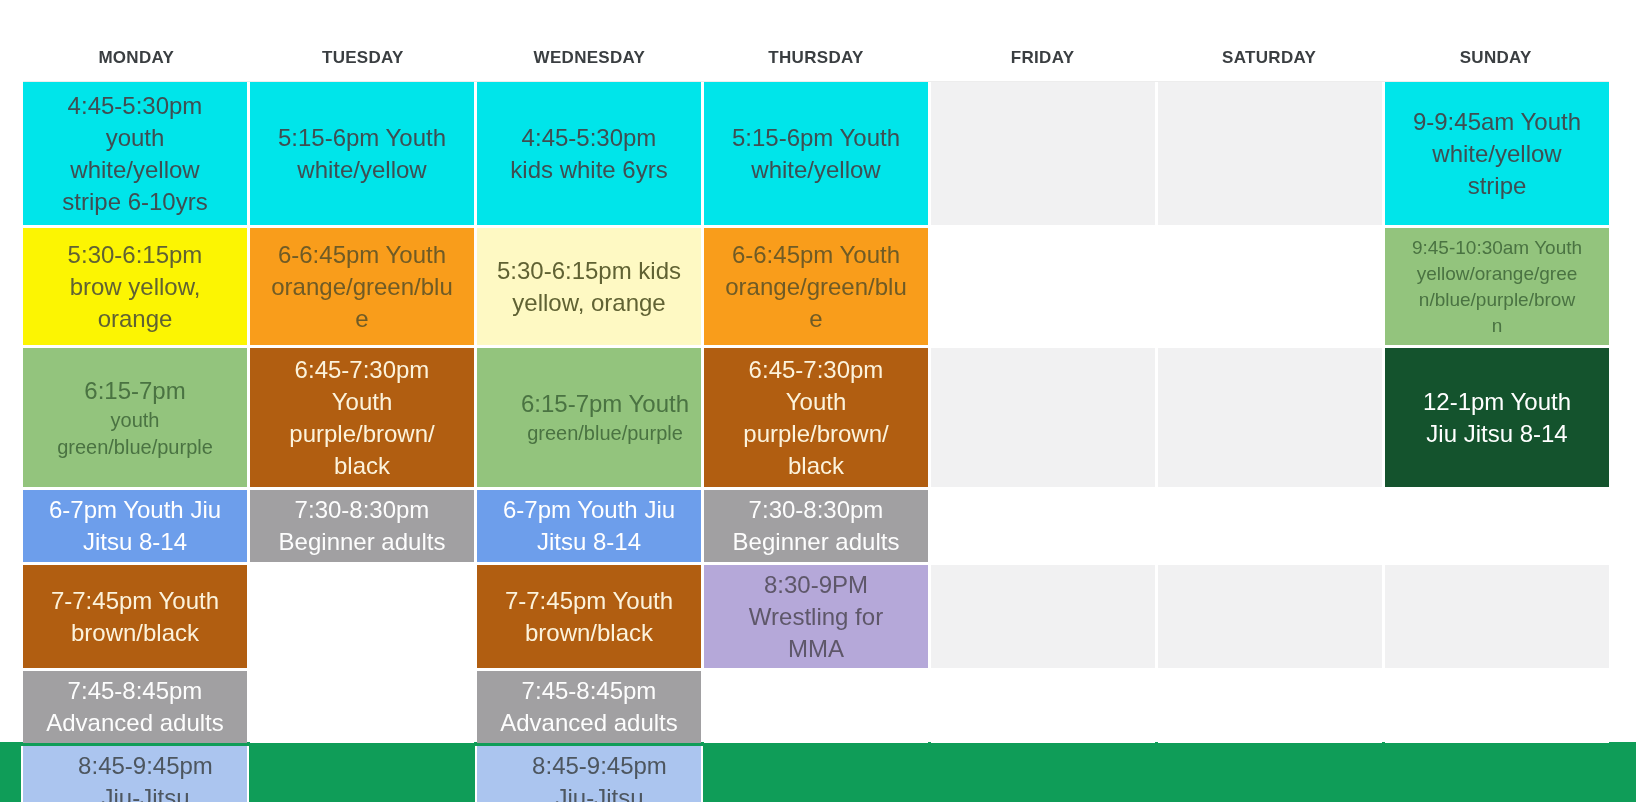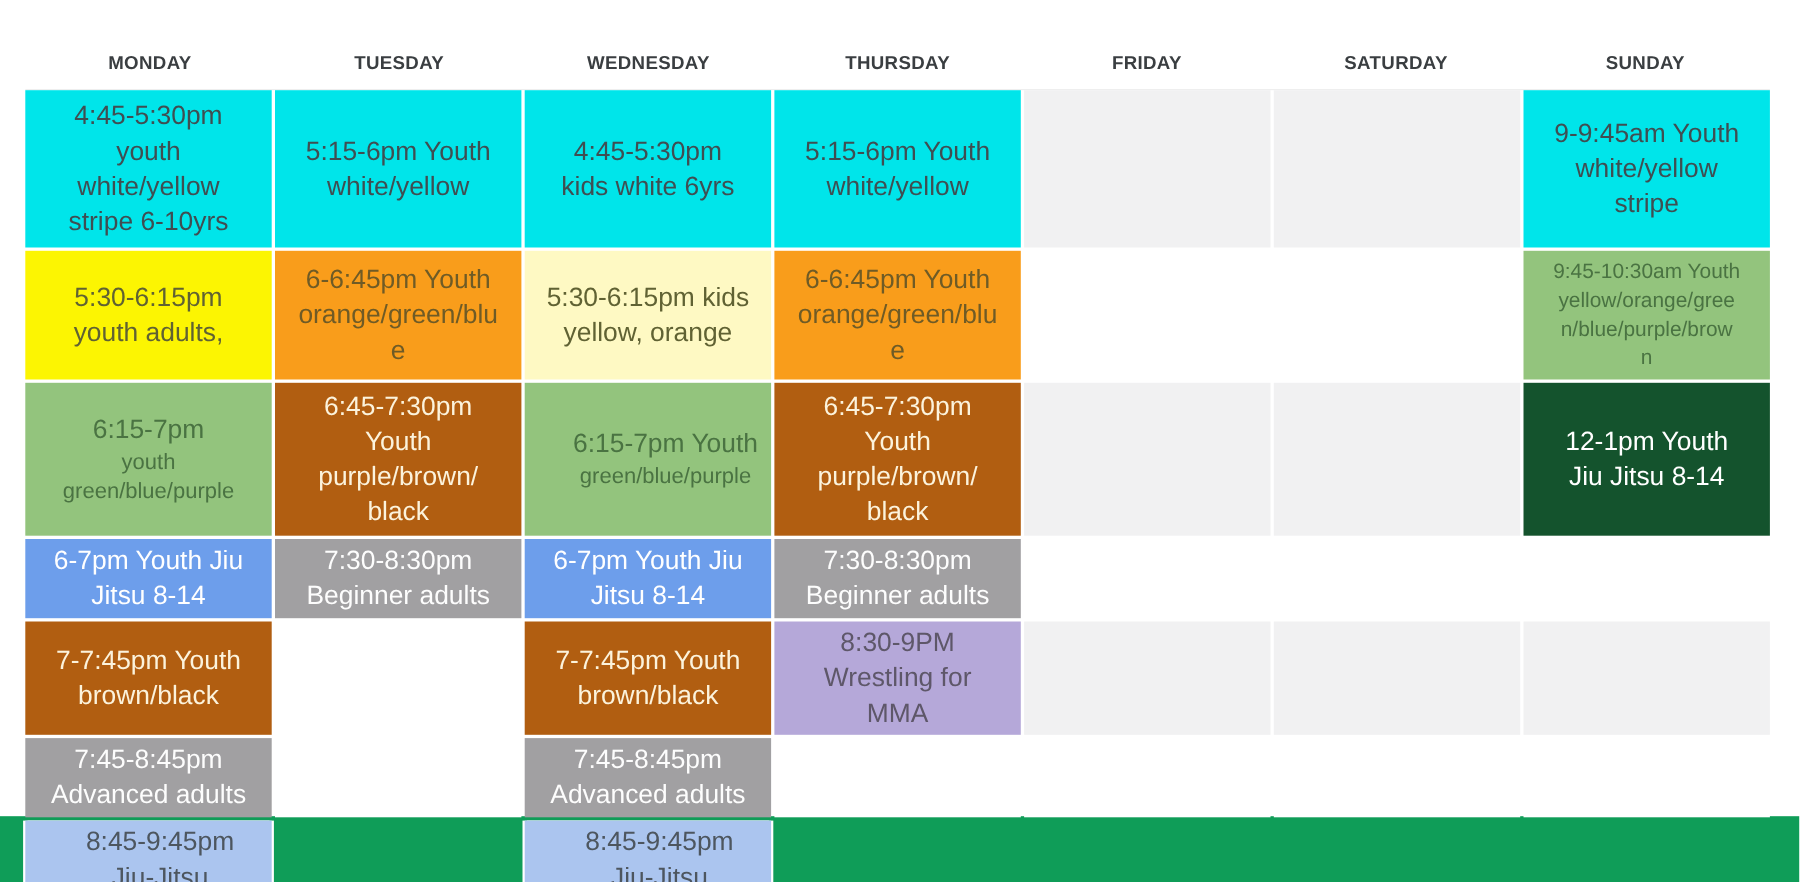--- a/index.html
+++ b/index.html
@@ -80,21 +80,22 @@
       </div>
       <div class="cell bg-eg" style="background: rgb(241, 241, 242);"></div>
       <div class="cell bg-eg" style="background: rgb(241, 241, 242);"></div>
       <div class="cell bg-cy col-last" style="background: rgb(0, 229, 234); color: rgb(63, 78, 82);">
         <div class="ln">9-9:45am Youth</div>
         <div class="ln">white/yellow</div>
         <div class="ln">stripe</div>
       </div>
       <div class="cell bg-ye" style="background: rgb(252, 245, 2); color: rgb(96, 98, 51);">
         <div class="ln">5:30-6:15pm</div>
-        <div class="ln">youth adults,</div>
+        <div class="ln">brow yellow,</div>
+        <div class="ln">orange</div>
       </div>
       <div class="cell bg-or" style="background: rgb(249, 157, 27); color: rgb(111, 91, 38);">
         <div class="ln">6-6:45pm Youth</div>
         <div class="ln">orange/green/blu</div>
         <div class="ln">e</div>
       </div>
       <div class="cell bg-ye" style="background: #fef9c3; color: rgb(96, 98, 51);">
         <div class="ln">5:30-6:15pm kids</div>
         <div class="ln">yellow, orange</div>
       </div>

